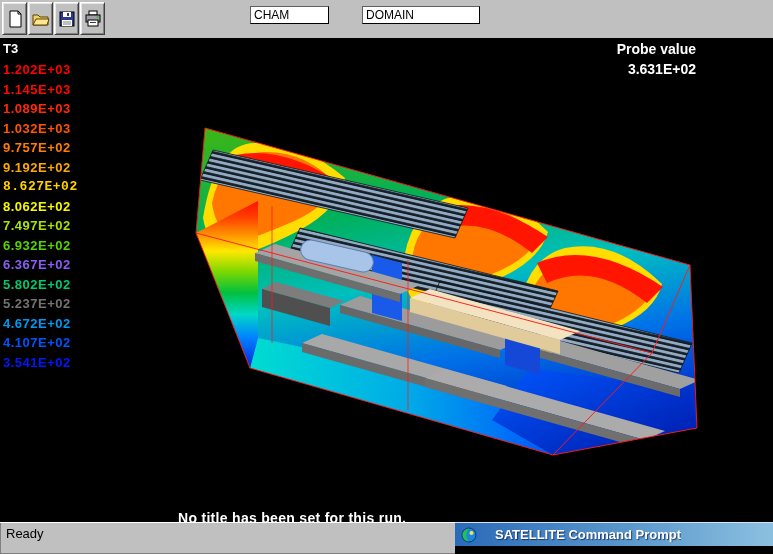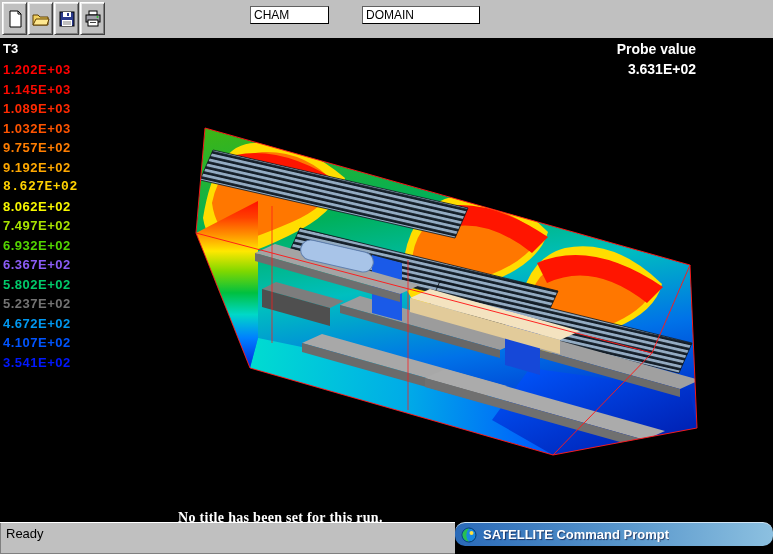--- a/index.html
+++ b/index.html
@@ -27,33 +27,33 @@
   .scene { position:absolute; top:0; left:0; }
 
   .legend { position:absolute; top:2px; left:3px; font-weight:bold; font-size:13px; line-height:19.5px; }
   .legend-title { color:#ffffff; font-size:13px; line-height:18px; margin-bottom:2px; }
   .legend-entry { letter-spacing:0.5px; white-space:nowrap; }
 
   .probe { position:absolute; top:1px; right:60px; text-align:right; color:#ffffff;
            font-size:14px; font-weight:bold; line-height:20px; }
 
   .run-message { position:absolute; top:472px; left:178px; color:#ffffff;
-                 font-size:14px; font-weight:bold; letter-spacing:0.3px;font-family:Liberation Serif, serif; }
+                 font-size:14px; font-weight:bold; letter-spacing:0.3px; }
 
   
   .statusbar { position:absolute; bottom:0; left:0; width:773px; height:32px; display:flex; }
   .status-left {
     flex:1; background:#c0c0c0; color:#000; font-size:13px; line-height:22px; padding-left:6px;
     border-top:1px solid #ffffff; box-shadow: inset 1px -1px 0 #808080;
   }
   .taskbar-item {
-    width:318px; height:24px; display:flex; align-items:center; gap:6px; padding-left:6px;
+    width:318px; height:24px; display:flex; align-items:center; gap:18px; padding-left:6px;
     background:linear-gradient(90deg,#2a6ab8 0%, #5a98cc 55%, #8cc0e0 100%);
     color:#ffffff; font-size:13px; font-weight:bold; cursor:pointer;
-    text-shadow:1px 1px 1px rgba(0,0,40,0.6); border-top:1px solid #d0e4f4;border-radius:10px;
+    text-shadow:1px 1px 1px rgba(0,0,40,0.6); border-top:1px solid #d0e4f4;
   }
   .taskbar-item svg { flex:0 0 auto; }
   .taskbar-label { white-space:nowrap; overflow:hidden; }
 </style>
 </head>
 <body>
 
 <div class="app">
 
   <div class="toolbar">

